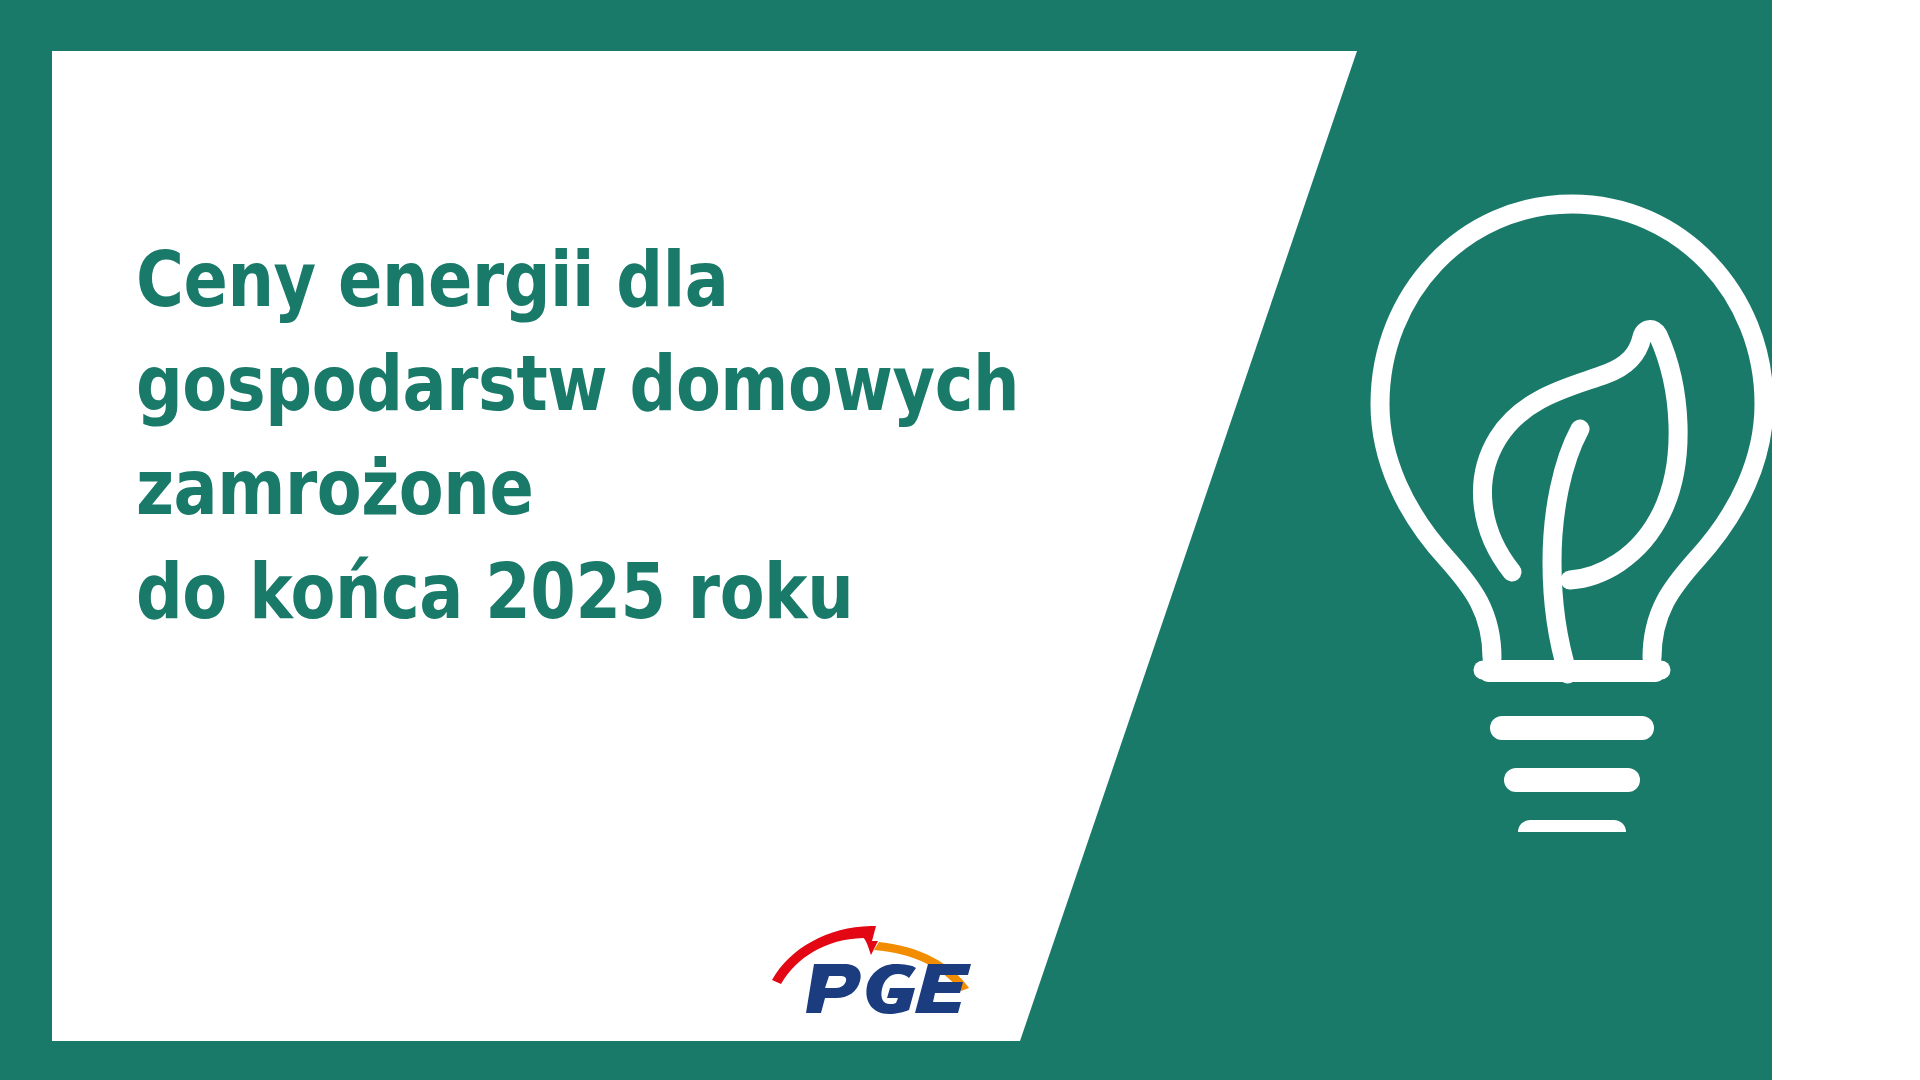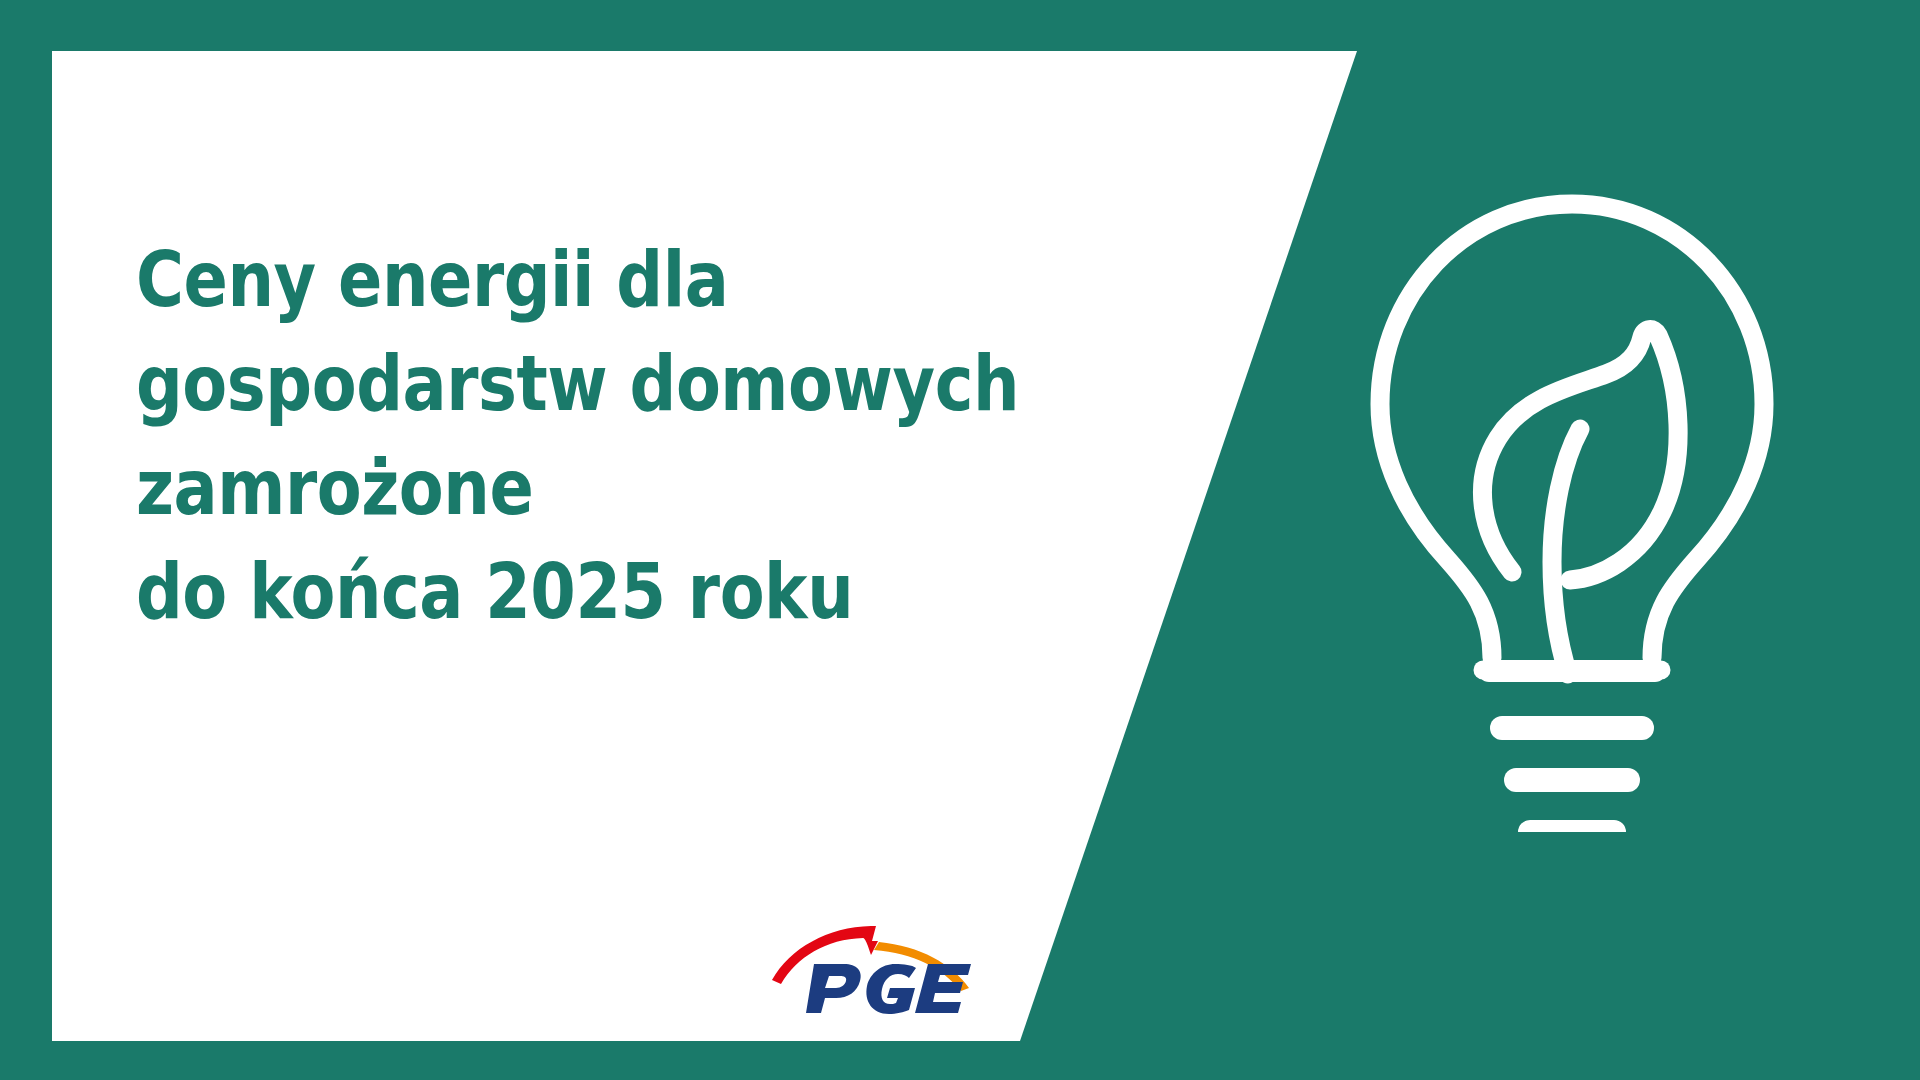--- a/index.html
+++ b/index.html
@@ -6,21 +6,21 @@
     margin: 0;
     padding: 0;
     background: #ffffff;
   }
   body {
     font-family: "Liberation Sans", sans-serif;
   }
 
   #poster {
     position: relative;
-    width: 1920px;
+    width: 1772px;
     height: 1080px;
     overflow: hidden;
     background: #bef264;
   }
 
   
   .bg-green {
     position: absolute;
     inset: 0;
     background: #1a7a6a;

